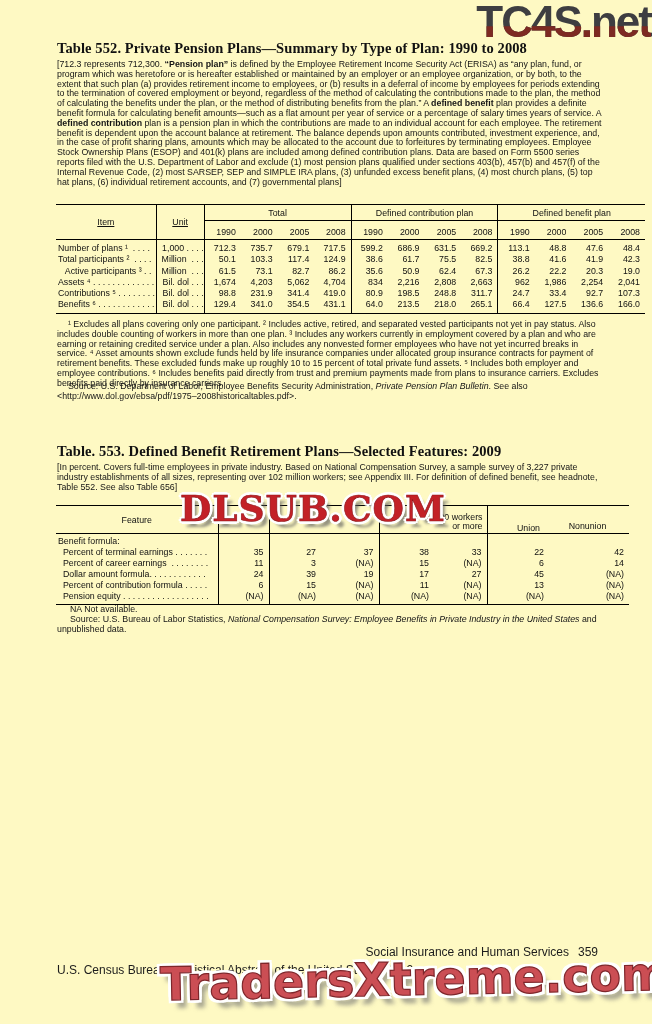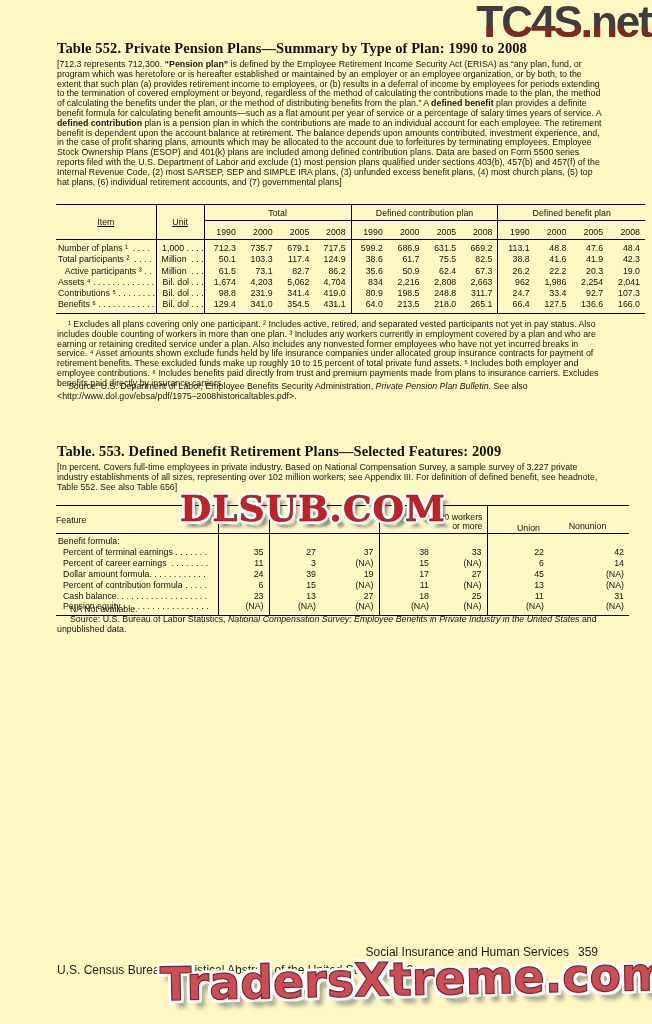--- a/index.html
+++ b/index.html
@@ -41,21 +41,21 @@
   .br{border-right:1px solid #000;}
   .t552 td{line-height:11.3px;}
   .t553 td{line-height:10.9px;}
   td.lbl,td.unl{white-space:pre;text-align:left;}
   td.lbl{padding-left:2px;}
   td.unl{padding-left:4px;text-align:right;}
   td.num{text-align:right;padding-right:5px;white-space:nowrap;}
   .t552 tbody tr:first-child td{padding-top:3px;}
   .t552 tbody tr:last-child td{padding-bottom:2px;}
   .t553 thead th{border-bottom:1px solid #000;height:25px;}
-  .t553 th.fe{text-align:left;vertical-align:middle;}
+  .t553 th.fe{text-align:center;vertical-align:middle;}
   .t553 th.size-h{text-align:right;vertical-align:bottom;line-height:9.6px;padding:1px 4px 1px 0;}
   .t553 th.un-h{text-align:right;vertical-align:bottom;padding:0 9px 0 0;}
   .t553 th.nu-h{vertical-align:bottom;padding:0 3px 2px 0;}
   .t553 tbody tr:first-child td{padding-top:2px;}
   .t553 tbody tr:last-child td{padding-bottom:3px;}
   
   .footer-right{
     position:absolute;top:945px;right:54px;font-size:12px;color:#1c1c1c;white-space:nowrap;
   }
   .footer-right .pgnum{margin-left:9px;}
@@ -320,30 +320,20 @@
           <td class="lbl br">  Percent of contribution formula . . . . .</td>
           <td class="num br">6</td>
           <td class="num">15</td>
           <td class="num br">(NA)</td>
           <td class="num">11</td>
           <td class="num br">(NA)</td>
           <td class="num">13</td>
           <td class="num">(NA)</td>
         </tr>
         <tr>
-          <td class="lbl br">  Cash balance. . . . . . . . . . . . . . . . . . .</td>
-          <td class="num br">23</td>
-          <td class="num">13</td>
-          <td class="num br">27</td>
-          <td class="num">18</td>
-          <td class="num br">25</td>
-          <td class="num">11</td>
-          <td class="num">31</td>
-        </tr>
-        <tr>
           <td class="lbl br">  Pension equity . . . . . . . . . . . . . . . . . .</td>
           <td class="num br">(NA)</td>
           <td class="num">(NA)</td>
           <td class="num br">(NA)</td>
           <td class="num">(NA)</td>
           <td class="num br">(NA)</td>
           <td class="num">(NA)</td>
           <td class="num">(NA)</td>
         </tr>
       </tbody>

